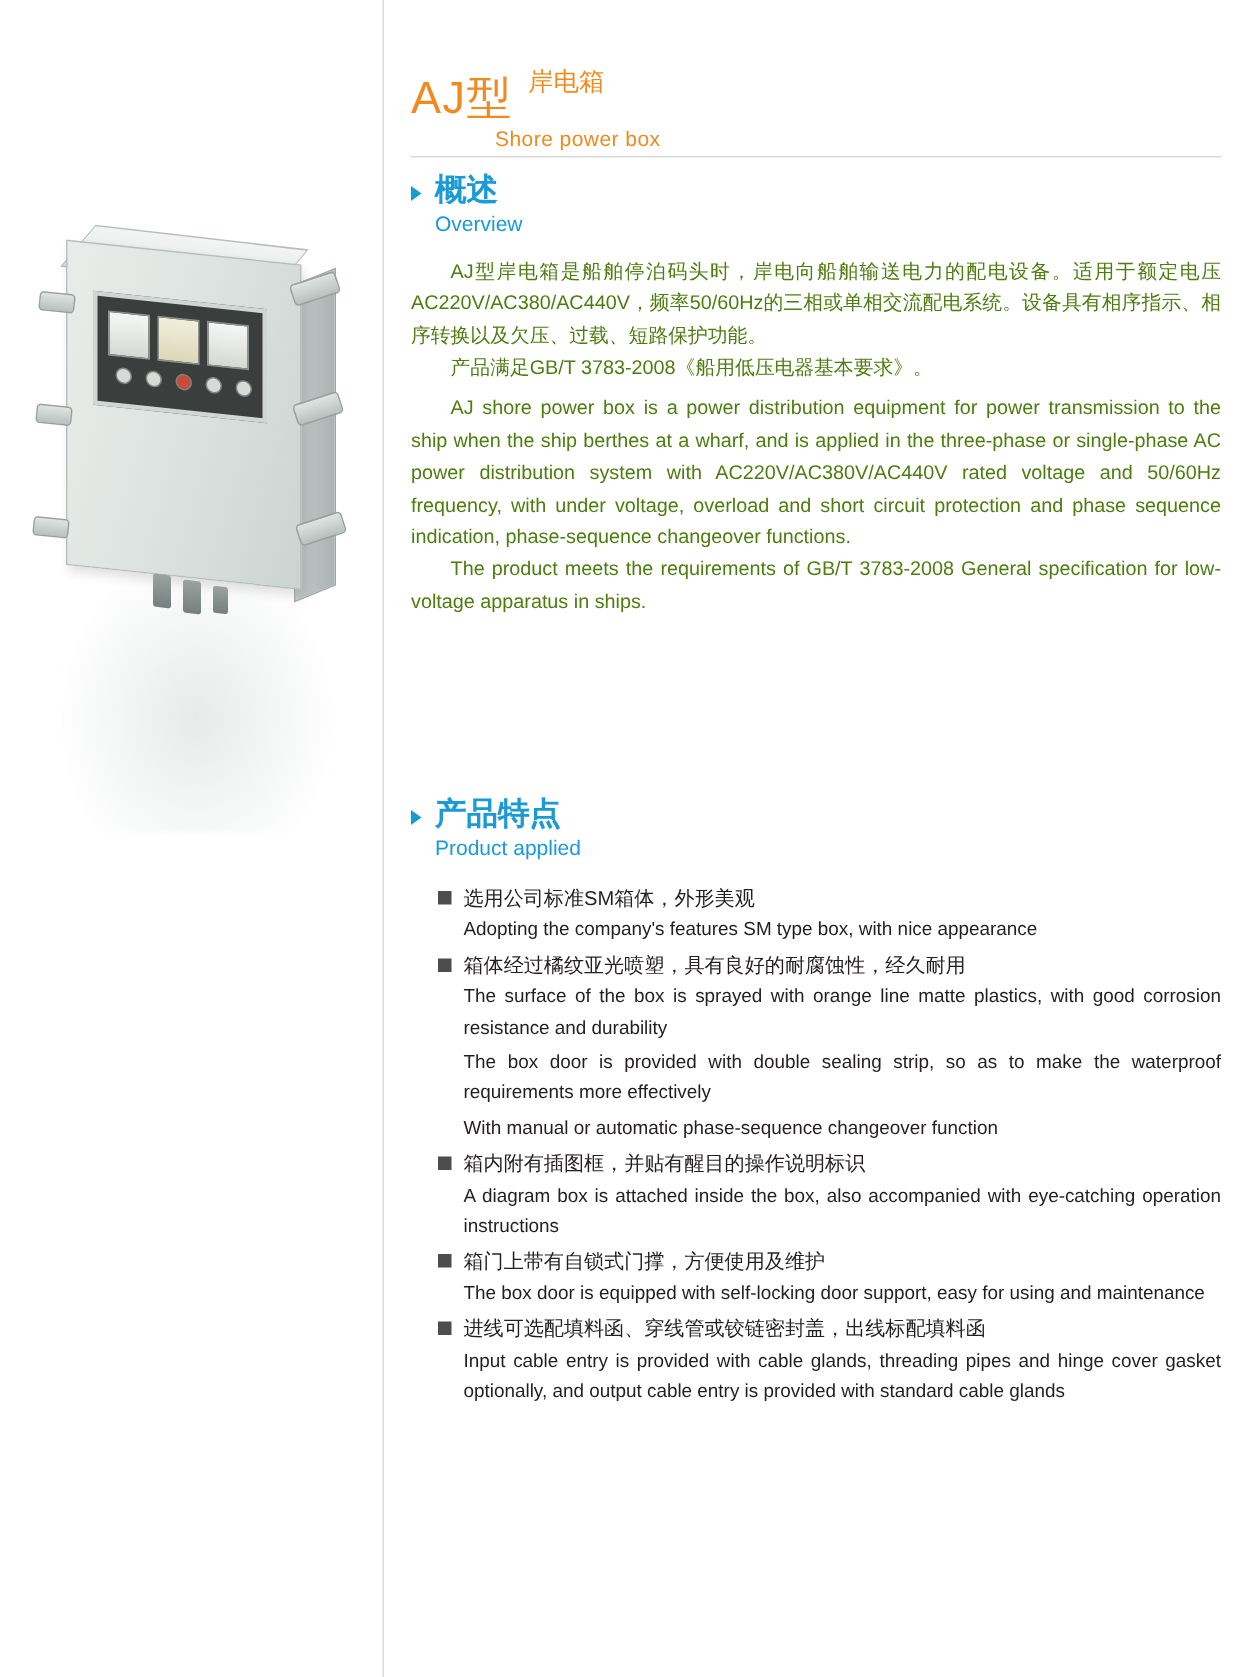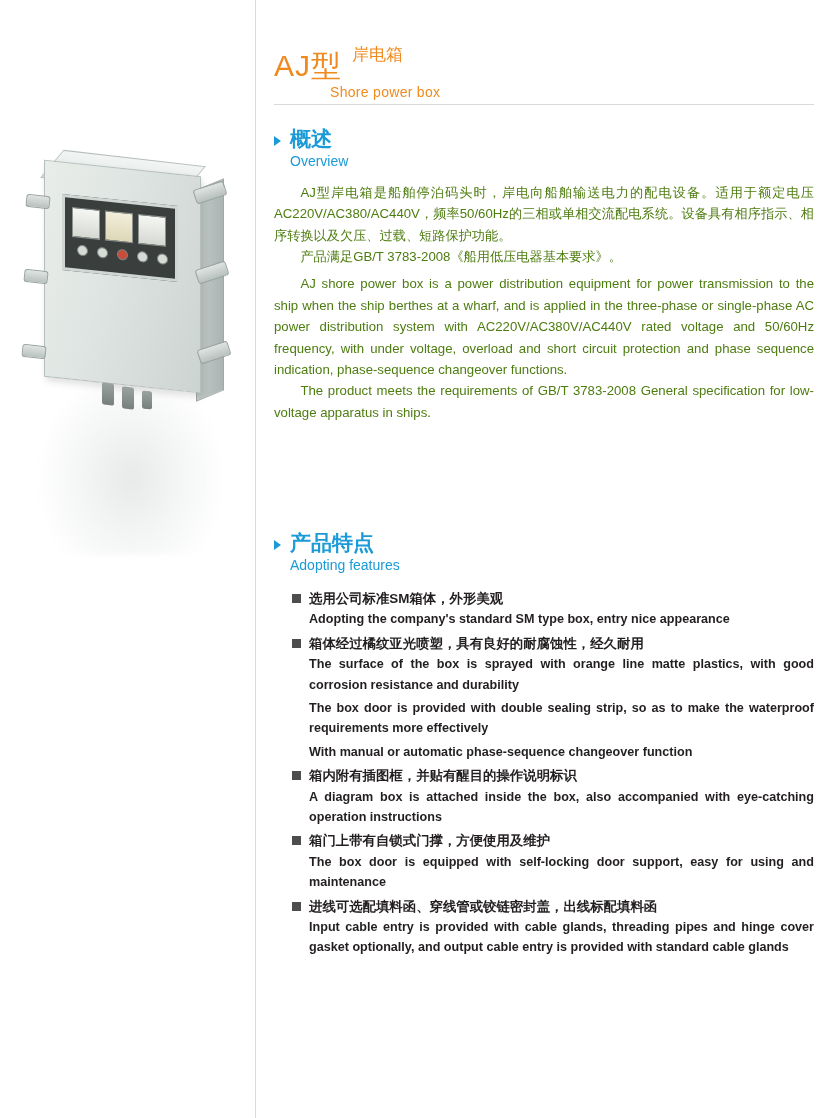--- a/index.html
+++ b/index.html
@@ -233,21 +233,20 @@
   }
   .body-text p {
     margin: 0;
   }
   .indent { text-indent: 2em; }
 
   .feature-list {
     margin: 0;
     padding: 0;
     list-style: none;
-    font-weight: bold;
   }
   .feature-item { margin-bottom: 3px; }
   .feat-cn {
     display: flex;
     align-items: flex-start;
     gap: 8px;
     font-size: 13.4px;
     line-height: 1.6;
     color: #231f20;
   }
@@ -305,21 +304,21 @@
 
     <div class="title-block">
       <div class="title-line">
         <span class="title-main">AJ型</span>
         <span class="title-sub-cn">岸电箱</span>
       </div>
       <div class="title-sub-en">Shore power box</div>
     </div>
     <div class="title-rule"></div>
 
-    <div class="section" style="top:126px;">
+    <div class="section" style="top:114px;">
       <div class="section-head">
         <span class="arrow-icon"></span>
         <div>
           <div class="sec-title-cn">概述</div>
           <div class="sec-title-en">Overview</div>
         </div>
       </div>
 
       <div class="body-text" style="margin-top:12px;">
         <p class="indent">AJ型岸电箱是船舶停泊码头时，岸电向船舶输送电力的配电设备。适用于额定电压AC220V/AC380/AC440V，频率50/60Hz的三相或单相交流配电系统。设备具有相序指示、相序转换以及欠压、过载、短路保护功能。</p>
@@ -327,31 +326,31 @@
         <p class="indent" style="margin-top:6px;">AJ shore power box is a power distribution equipment for power transmission to the ship when the ship berthes at a wharf, and is applied in the three-phase or single-phase AC power distribution system with AC220V/AC380V/AC440V rated voltage and 50/60Hz frequency, with under voltage, overload and short circuit protection and phase sequence indication, phase-sequence changeover functions.</p>
         <p class="indent">The product meets the requirements of GB/T 3783-2008 General specification for low-voltage apparatus in ships.</p>
       </div>
     </div>
 
     <div class="section" style="top:530px;">
       <div class="section-head">
         <span class="arrow-icon"></span>
         <div>
           <div class="sec-title-cn">产品特点</div>
-          <div class="sec-title-en">Adopting features</div>
+          <div class="sec-title-en">Product applied</div>
         </div>
       </div>
 
       <ul class="feature-list" style="margin-top:14px; padding-left:18px;">
         <li class="feature-item">
           <div class="feat-cn">
             <span class="sq-icon"></span>
             <span>选用公司标准SM箱体，外形美观</span>
           </div>
-          <div class="feat-en">Adopting the company's standard SM type box, entry nice appearance</div>
+          <div class="feat-en">Adopting the company's features SM type box, with nice appearance</div>
         </li>
         <li class="feature-item">
           <div class="feat-cn">
             <span class="sq-icon"></span>
             <span>箱体经过橘纹亚光喷塑，具有良好的耐腐蚀性，经久耐用</span>
           </div>
           <div class="feat-en">The surface of the box is sprayed with orange line matte plastics, with good corrosion resistance and durability</div>
         </li>
         <li class="feature-item">
           <div class="feat-en">The box door is provided with double sealing strip, so as to make the waterproof requirements more effectively</div>

